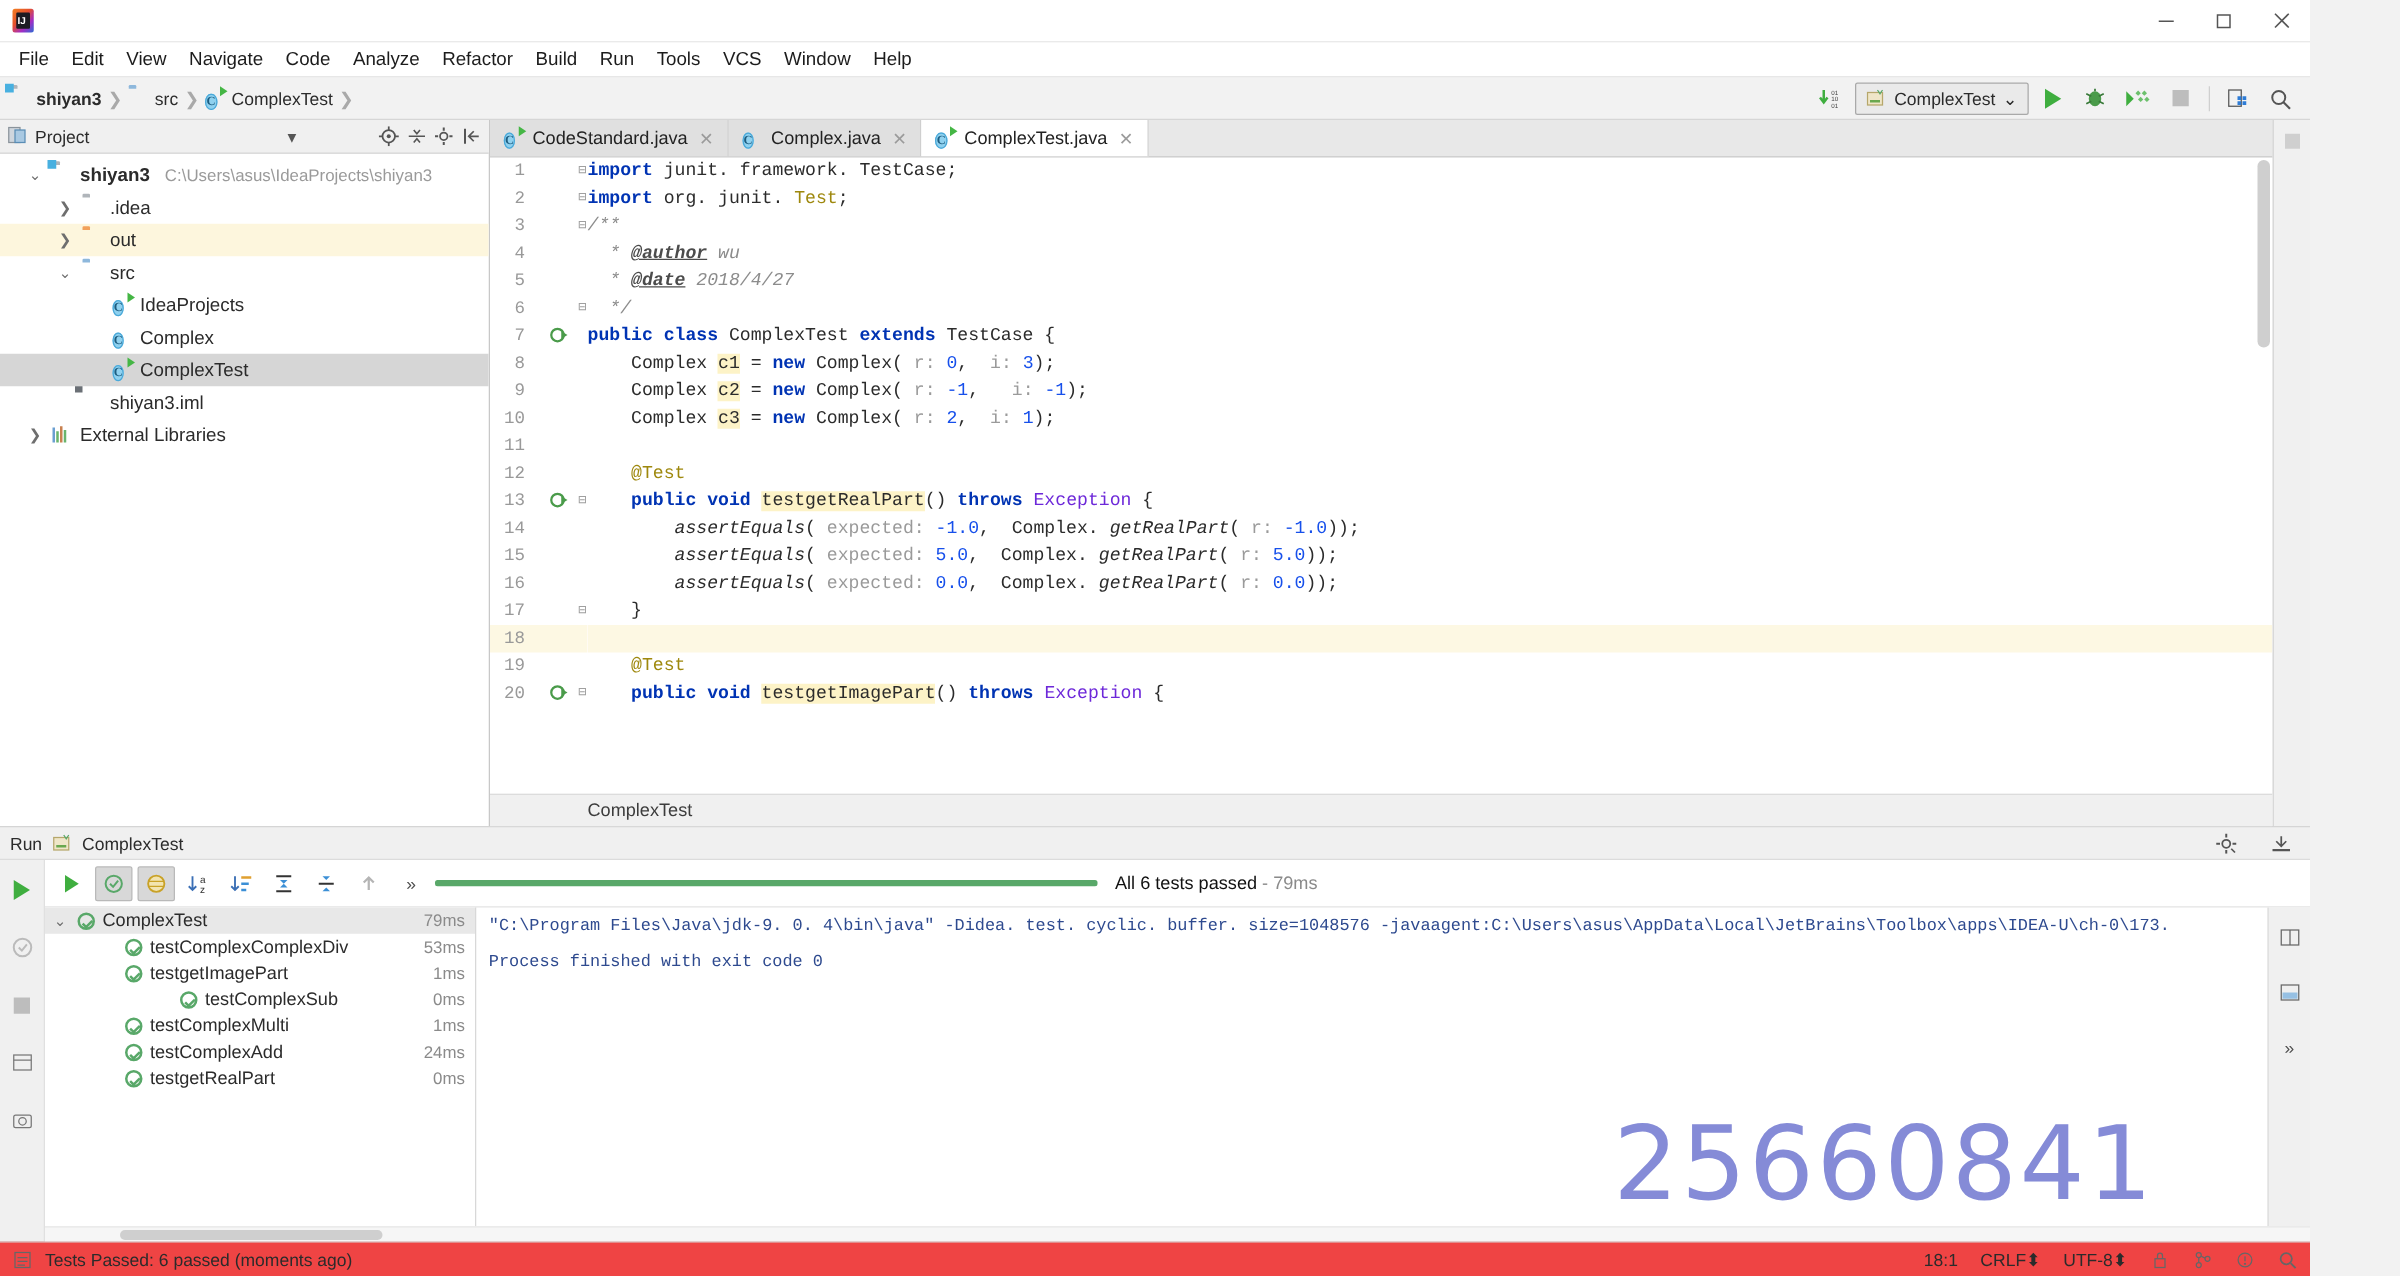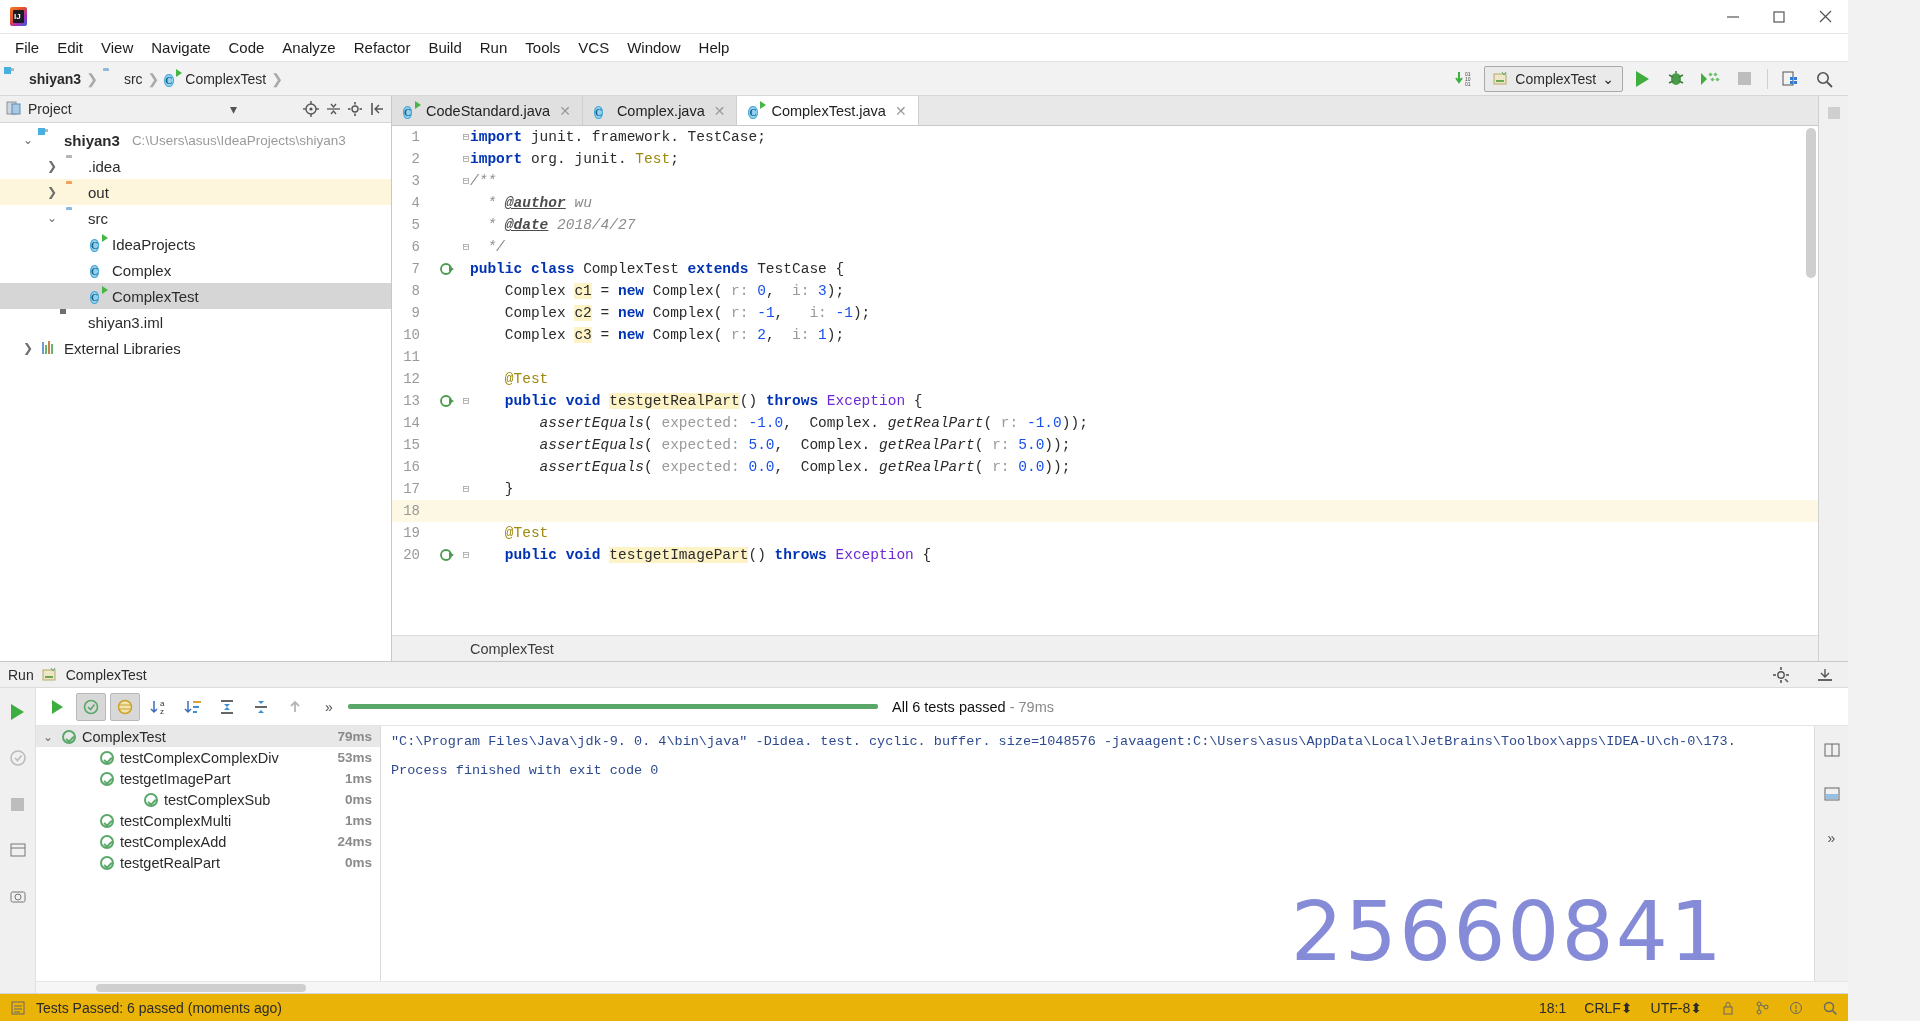--- a/index.html
+++ b/index.html
@@ -148,37 +148,37 @@
              border-bottom:1px solid #e4e4e4; background:#fff;}
   .tb2-btn { width:30px;height:28px;display:flex;align-items:center;justify-content:center;color:#4f4f4f;font-size:14px;}
   .tb2-btn.on { background:#d8d8d8; border:1px solid #b9b9b9; border-radius:2px;}
   .progressrow{ display:flex; align-items:center; gap:14px; flex:1 1 auto; padding-right:12px;}
   .progbar{ flex:1 1 auto; height:5px; background:#59a869; border-radius:2px; max-width:530px;}
   .passtext{ font-size:14.5px; color:#111; white-space:nowrap;}
   .passtext .ms{ color:#8a8a8a; }
   .run-split{ flex:1 1 auto; display:flex; min-height:0;}
   .testtree{ width:345px; flex:0 0 345px; border-right:1px solid #d8d8d8; font-size:14.5px; overflow:hidden;}
   .ttrow{ height:21px; display:flex; align-items:center; gap:6px; padding-left:8px; white-space:nowrap;}
-  .ttrow .dur{ margin-left:auto; padding-right:8px; color:#8a8a8a; font-size:13.5px;font-weight:bold;}
+  .ttrow .dur{ margin-left:auto; padding-right:8px; color:#8a8a8a; font-size:13.5px;}
   .ttrow.root{ padding-left:4px; }
   .ttrow .nest{ width:22px; flex:0 0 22px;}
   .okic{ width:14px;height:14px;border-radius:50%;border:2px solid #59a869;position:relative;flex:0 0 14px;}
   .okic::after{content:"";position:absolute;left:2px;top:4px;width:6px;height:3px;border-left:2px solid #59a869;border-bottom:2px solid #59a869;transform:rotate(-45deg);}
   .console{ flex:1 1 auto; padding:8px 10px; font-family:"Liberation Mono", monospace; font-size:13.5px;
             color:#2e4a8f; overflow:hidden; position:relative; min-width:0;}
   .console .l{ white-space:nowrap; margin-bottom:14px; }
   .watermark{ position:absolute; right:90px; bottom:2px; font-size:82px; color:#7b82d4; font-family:"DejaVu Sans", sans-serif;
               letter-spacing:2px; opacity:.92;}
   .hscroll{ height:12px; background:#f6f6f6; border-top:1px solid #e6e6e6; position:relative;}
   .hscroll .th{ position:absolute; left:60px; top:2px; width:210px; height:8px; background:#cfcfcf; border-radius:4px;}
   .run-right{ width:34px; flex:0 0 34px; background:#f0f0f0; border-left:1px solid #dcdcdc; display:flex;
               flex-direction:column; align-items:center; padding-top:10px; gap:16px;}
 
   
-  .statusbar{ height:28px; flex:0 0 28px; display:flex; align-items:center; gap:10px; background:#eab308;
+  .statusbar{ height:28px; flex:0 0 28px; display:flex; align-items:center; gap:10px; background:#ef4444;
               border-top:1px solid #d6d6d6; padding:0 10px; font-size:14px; color:#2b2b2b;}
   .statusbar .right{ margin-left:auto; display:flex; align-items:center; gap:18px; }
   .sb-ic{ width:16px;height:16px;display:inline-block;}
 </style>
 </head>
 <body>
 
 <div class="app">
 
   <div class="titlebar">

